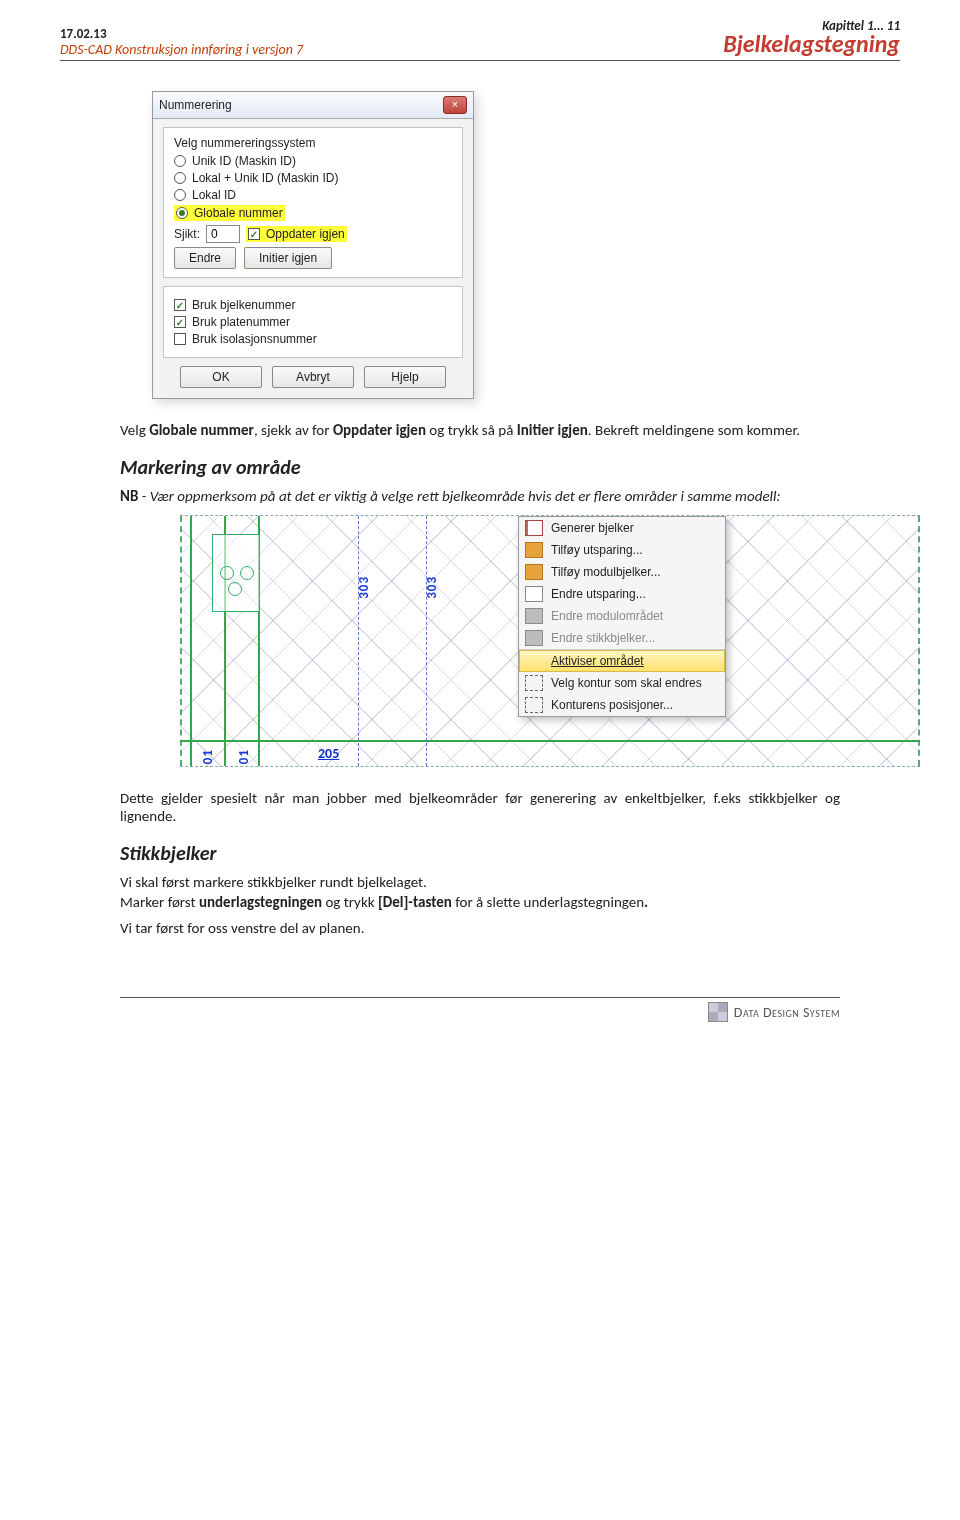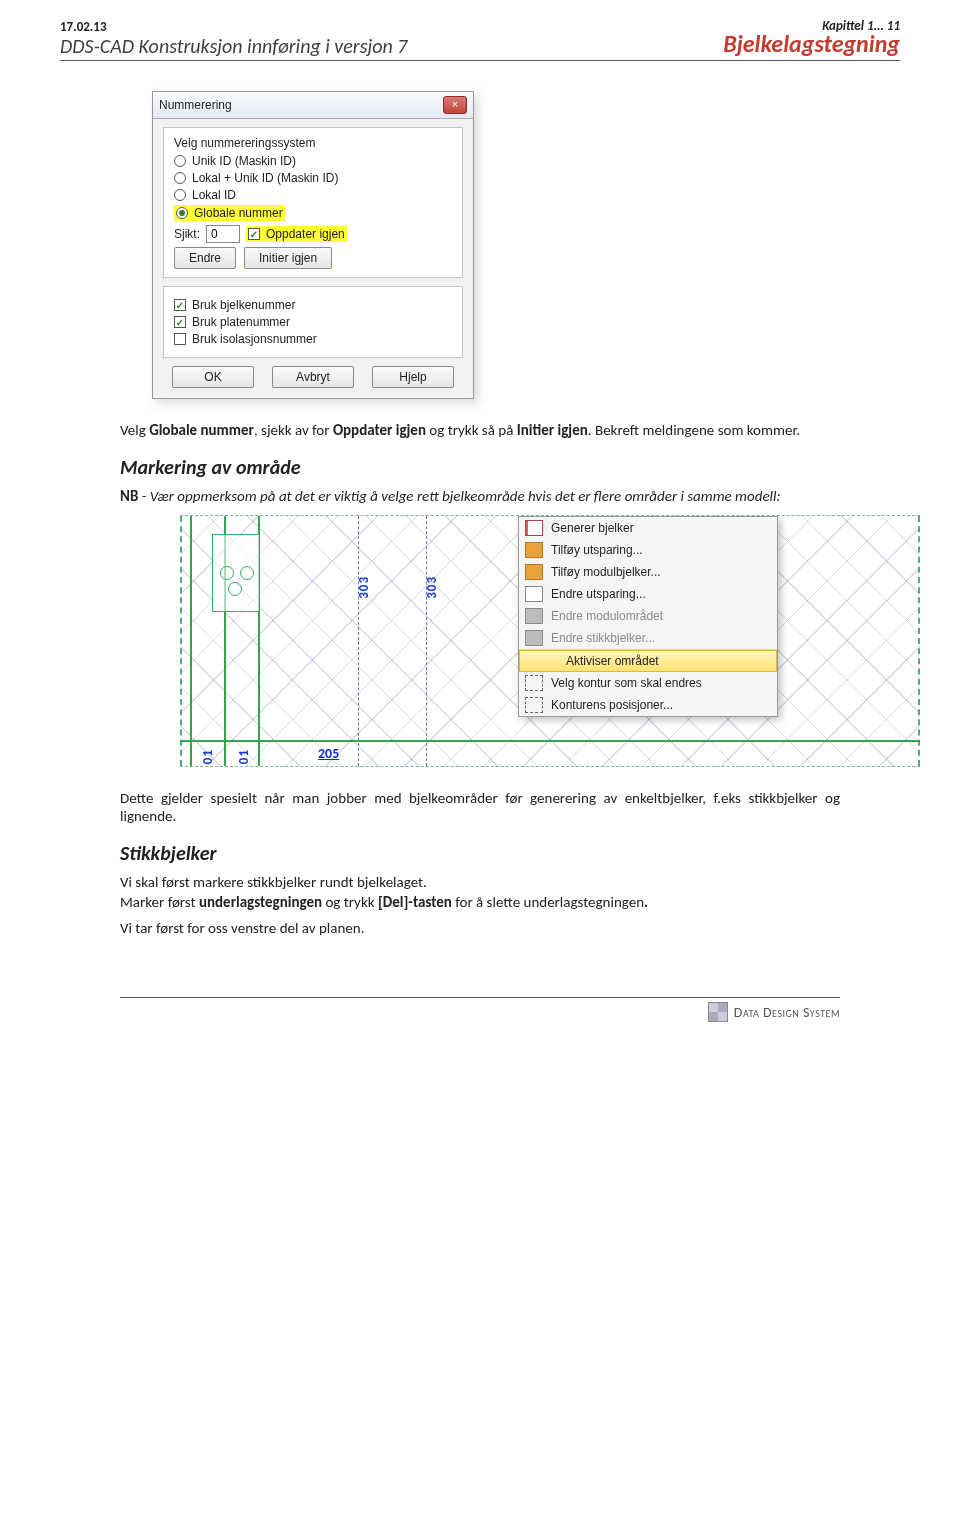--- a/index.html
+++ b/index.html
@@ -19,21 +19,21 @@
     display: flex;
     justify-content: space-between;
     border-bottom: 1.5px solid #555;
     padding-bottom: 2px;
     align-items: flex-end;
   }
   .hdr-left { }
   .hdr-right { text-align: right; }
   .hdr-date { font-size: 13px; font-weight: bold; }
   .hdr-chapter { font-size: 13px; font-weight: bold; font-style: italic; }
-  .hdr-sub { color: #404040; font-style: italic; font-size: 20px; margin-top: 0px; }
+  .hdr-sub { color: #c2410c; font-style: italic; font-size: 14px; margin-top: 0px; }
   .hdr-title { color: #c43b2f; font-style: italic; font-weight: bold; font-size: 24px; margin-top: -4px; }
 
   .dialog-nummer {
     margin: 30px 0 10px 92px;
     width: 322px;
     border: 1px solid #999;
     font-family: "Segoe UI", Tahoma, sans-serif;
     font-size: 12px;
     box-shadow: 4px 4px 10px rgba(0,0,0,0.15);
   }
@@ -69,21 +69,21 @@
   .hl-yellow { background:#ffff3a; padding:1px 2px; display:inline-flex; align-items:center; gap:6px; }
   .dlg-row-sjikt { display:flex; align-items:center; gap:6px; margin:4px 0; }
   .txtfield {
     width:34px; height:18px; border:1px solid #888; background:#fff; padding:0 4px; font-size:12px;
   }
   .btn {
     border:1px solid #888; background:linear-gradient(#fafafa,#e6e6e6);
     padding:3px 14px; font-size:12px; border-radius:2px; text-align:center;
   }
   .btn-row { display:flex; gap:8px; }
-  .btn-row-bottom { display:flex; gap:18px; justify-content:center; margin-top:8px; }
+  .btn-row-bottom { display:flex; gap:10px; justify-content:center; margin-top:8px; }
   .btn-wide { width: 82px; }
 
   .body-text { margin: 22px 60px 0 60px; text-align: justify; }
   .body-text p { margin: 8px 0; }
   .bold { font-weight: bold; }
   .italic { font-style: italic; }
   .section-h { font-style: italic; font-weight: bold; font-size: 20px; margin: 16px 0 6px 0; color:#222;}
   .indent { margin-left: 28px; }
 
   .cad-figure {
@@ -106,28 +106,28 @@
   .cadline-green-h { position:absolute; left:0; right:0; height:2px; background:#31a64b; }
   .cadline-green-v { position:absolute; top:0; bottom:0; width:2px; background:#31a64b; }
   .cad-blue-v { position:absolute;top:0;bottom:0;width:1px;border-left:1px dashed #5a78c8;}
   .cad-label { position:absolute; font-size:13px; color:#1a3bd0; font-weight:bold; letter-spacing:1px;}
   .cad-label.vert { writing-mode: vertical-rl; transform: rotate(180deg);}
   .cad-rect { position:absolute; border:1px solid #3a6; background:rgba(255,255,255,0.6);}
   .cad-circ { position:absolute; border:1px solid #3a6; border-radius:50%; width:14px;height:14px;}
   .cad-dim205 { position:absolute; bottom:4px; left:138px; color:#1133cc; font-weight:bold; font-size:14px; text-decoration: underline; }
 
   .ctx-menu {
-    position:absolute; top:0; left:338px; width:260px;
+    position:absolute; top:0; left:338px; width:208px;
     background:#f5f5f5; border:1px solid #9a9a9a; font-family:"Segoe UI",Tahoma,sans-serif;
     font-size:12px;
     box-shadow: 3px 3px 8px rgba(0,0,0,0.25);
   }
   .ctx-item { display:flex; align-items:center; gap:8px; padding:3px 8px 3px 6px; }
   .ctx-item.sep-after { border-bottom:1px solid #cfcfcf; }
-  .ctx-item.highlight { background:linear-gradient(#fff6c2,#ffe26e); border:1px solid #d8b94a; padding:2px 7px 2px 20px;}
+  .ctx-item.highlight { background:linear-gradient(#fff6c2,#ffe26e); border:1px solid #d8b94a; padding:2px 7px 2px 5px;text-decoration:underline;}
   .ctx-item.disabled { color:#8a8a8a; }
   .ctx-icon { width:18px; height:16px; display:inline-flex; align-items:center; justify-content:center; font-size:11px;}
   .ic-orange { background:#e8a23c; border:1px solid #b6761f; }
   .ic-gray { background:#bcbcbc; border:1px solid #8a8a8a; }
   .ic-stripe { background:linear-gradient(90deg,#c65,#c65 2px,#fff 2px,#fff 4px); border:1px solid #a44; }
   .ic-form { background:#fff; border:1px solid #888; }
   .ic-outline { border:1px dashed #666; }
 
   .footer {
     margin: 60px 60px 0 60px;

